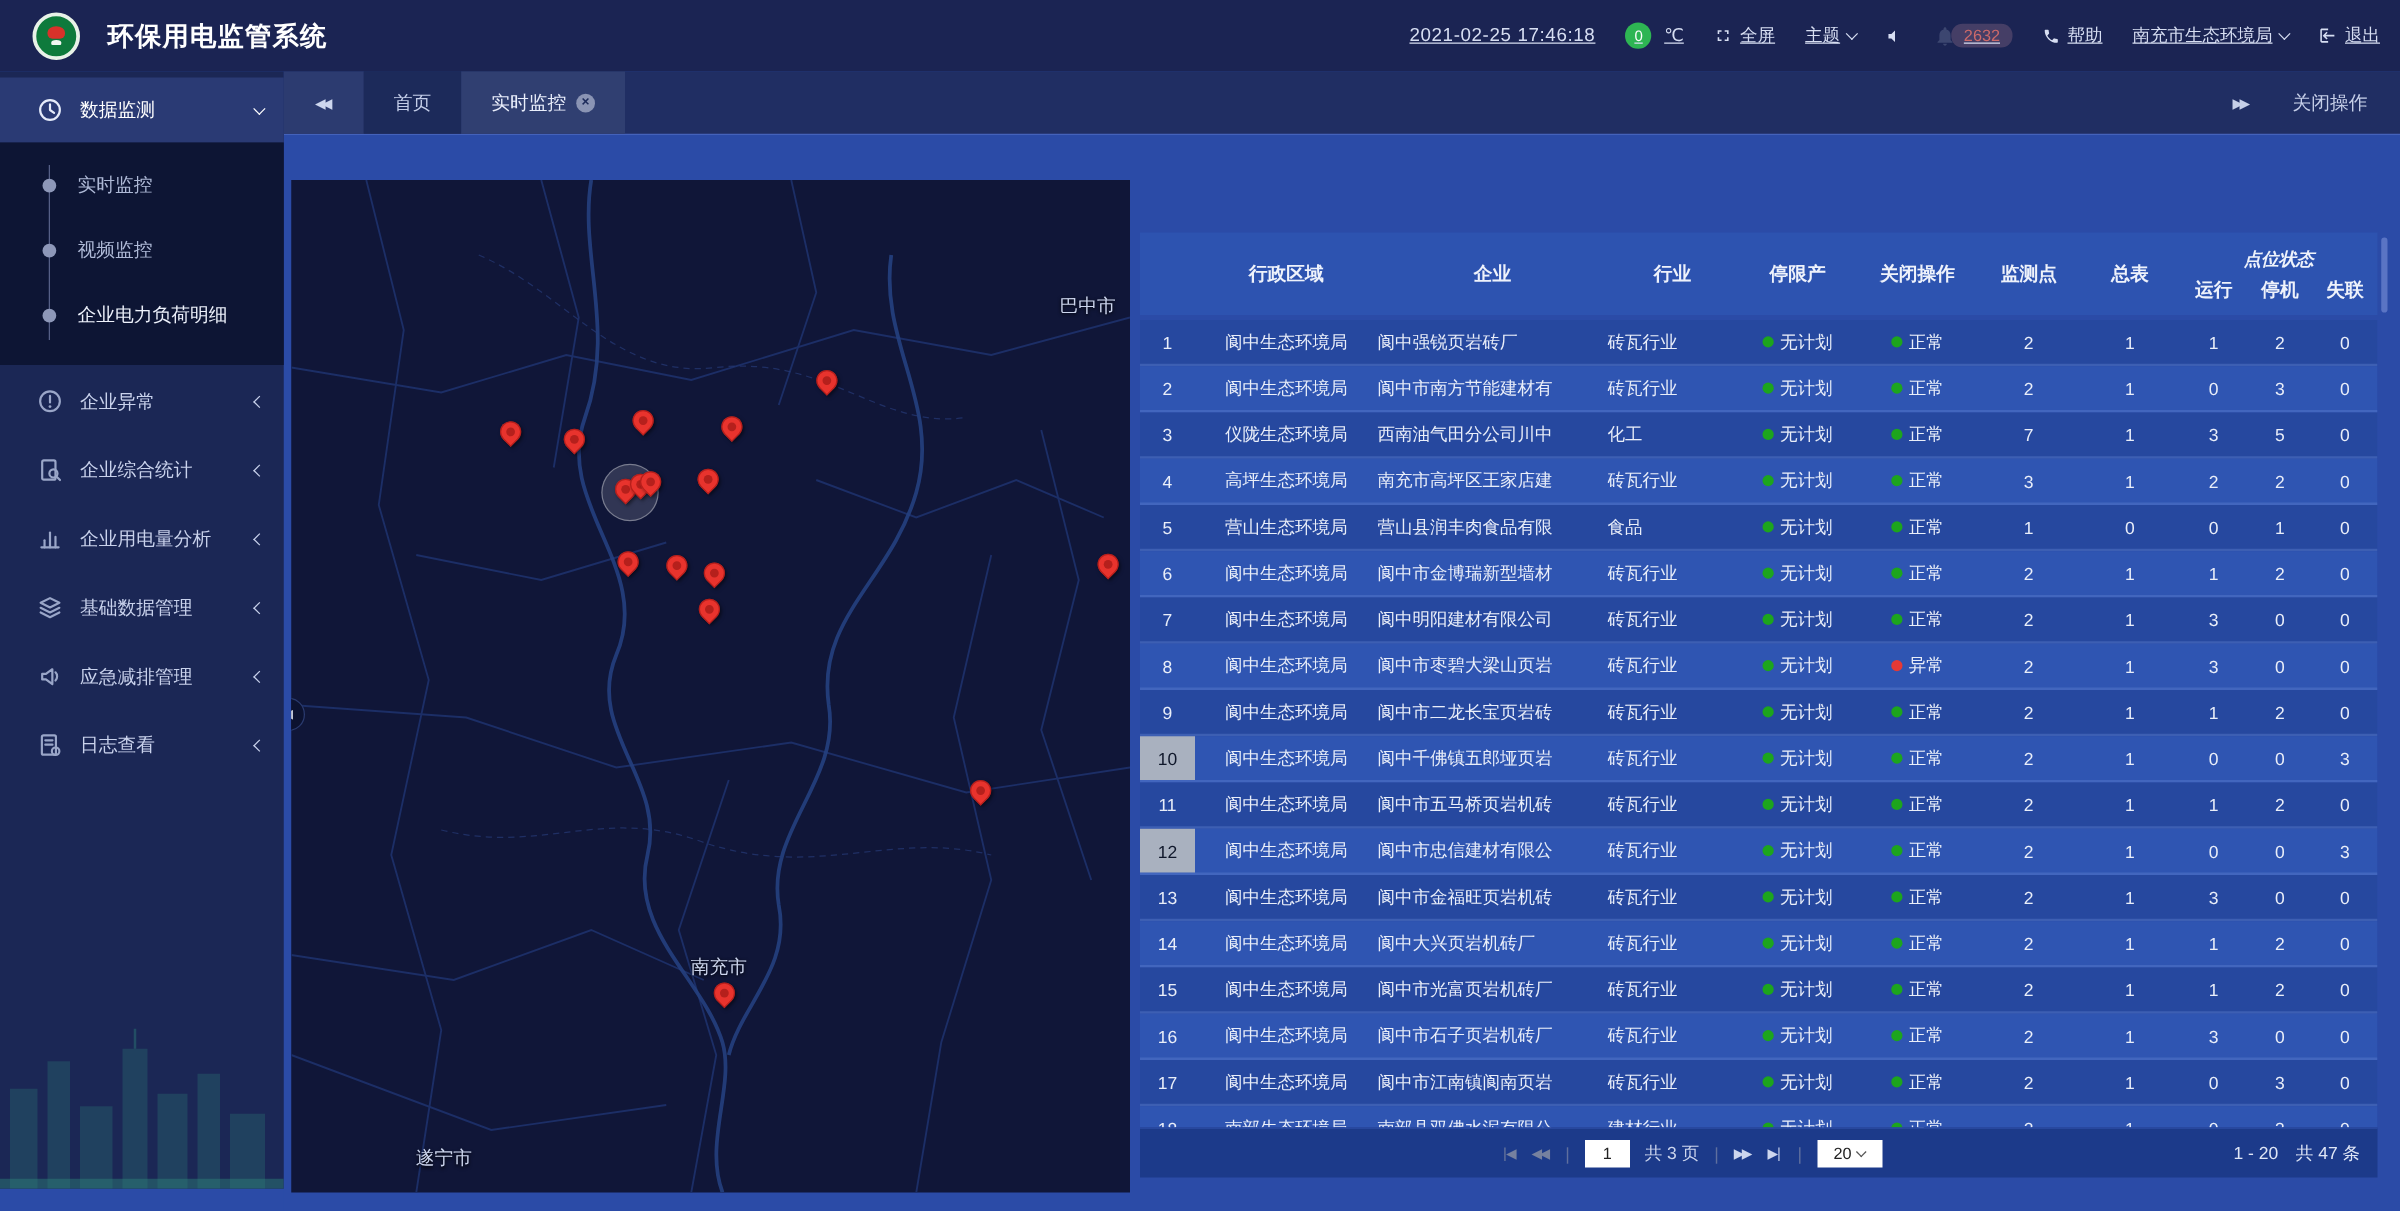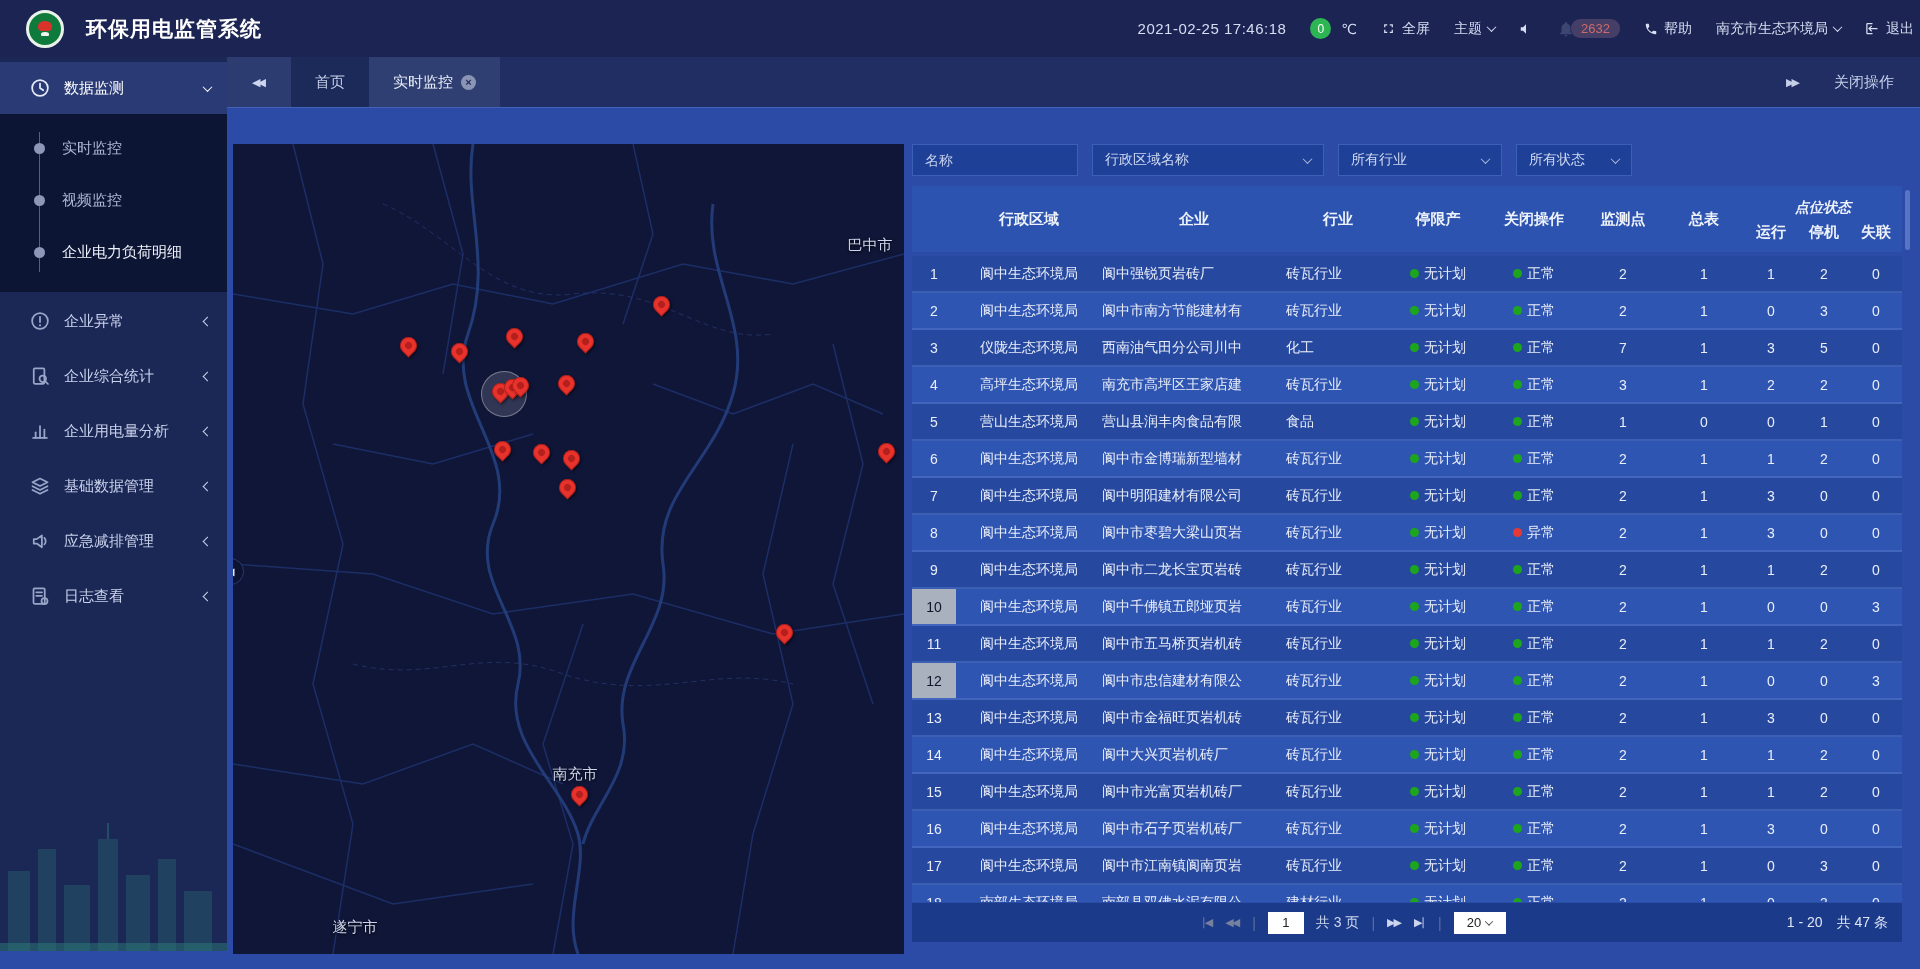--- a/index.html
+++ b/index.html
@@ -8,22 +8,22 @@
     font-family:"Liberation Sans","DejaVu Sans",sans-serif; background:#2b4ba7; }
 
   
   .header { position:absolute; left:0; top:0; width:1920px; height:57px;
     background:#1b2453; display:flex; align-items:center; z-index:30; }
   .logo { width:38px; height:38px; border-radius:50%; background:#0e7a3c;
     border:3px solid #e8f2e8; margin-left:26px; position:relative; flex:0 0 auto; }
   .logo::after { content:""; position:absolute; left:9px; top:8px; width:14px; height:10px;
     background:#d8322a; border-radius:50% 50% 4px 4px; box-shadow:0 8px 0 -3px #f2f6f2; }
   .app-title { color:#ffffff; font-size:21px; font-weight:bold; margin-left:22px; letter-spacing:1px; }
-  .header-right { margin-left:auto; display:flex; align-items:center; gap:24px; padding-right:6px;
-    color:#d7def2; font-size:14px; }
+  .header-right { margin-left:auto; display:flex; align-items:center; gap:24px; padding-right:16px;
+    color:#d7def2; font-size:14px;text-decoration:underline; }
   .datetime { font-size:15px; letter-spacing:.5px; }
   .temp-badge { width:21px; height:21px; border-radius:50%; background:#2eb553; color:#fff;
     font-size:12px; display:flex; align-items:center; justify-content:center; }
   .temp-unit { margin-left:-14px; }
   .hbtn { display:flex; align-items:center; gap:6px; cursor:default; white-space:nowrap; }
   .hbtn svg { display:block; }
   .chev { width:7px; height:7px; border-right:1.6px solid currentColor;
     border-bottom:1.6px solid currentColor; display:inline-block; }
   .chev.down { transform:rotate(45deg) translate(-1px,-1px); }
   .chev.left { transform:rotate(135deg); }
@@ -335,37 +335,20 @@
         <div class="pin" style="left: 551px; top: 501px;"></div>
         <div class="pin" style="left: 346px; top: 663px;"></div>
         <div class="city-label" style="left: 637px; top: 101px;">巴中市</div>
         <div class="city-label" style="left: 342px; top: 630px;">南充市</div>
         <div class="city-label" style="left: 122px; top: 783px;">遂宁市</div>
       </div>
     <div class="map-toggle">◀</div>
   </div>
 
   <div class="panel">
-    <div class="filters">
-      <div class="f-input">
-        <input type="text" placeholder="名称" style="">
-      </div>
-      <div class="f-select fs-region">
-        <span>行政区域名称</span>
-        <span class="chev down"></span>
-      </div>
-      <div class="f-select fs-industry">
-        <span>所有行业</span>
-        <span class="chev down"></span>
-      </div>
-      <div class="f-select fs-status">
-        <span>所有状态</span>
-        <span class="chev down"></span>
-      </div>
-    </div>
 
     <div class="thead grid-cols" id="thead">
         <div class="th" style="grid-column: 1;"></div>
         <div class="th" style="grid-column: 2;">行政区域</div>
         <div class="th" style="grid-column: 3;">企业</div>
         <div class="th" style="grid-column: 4;">行业</div>
         <div class="th" style="grid-column: 5;">停限产</div>
         <div class="th" style="grid-column: 6;">关闭操作</div>
         <div class="th" style="grid-column: 7;">监测点</div>
         <div class="th" style="grid-column: 8;">总表</div>

